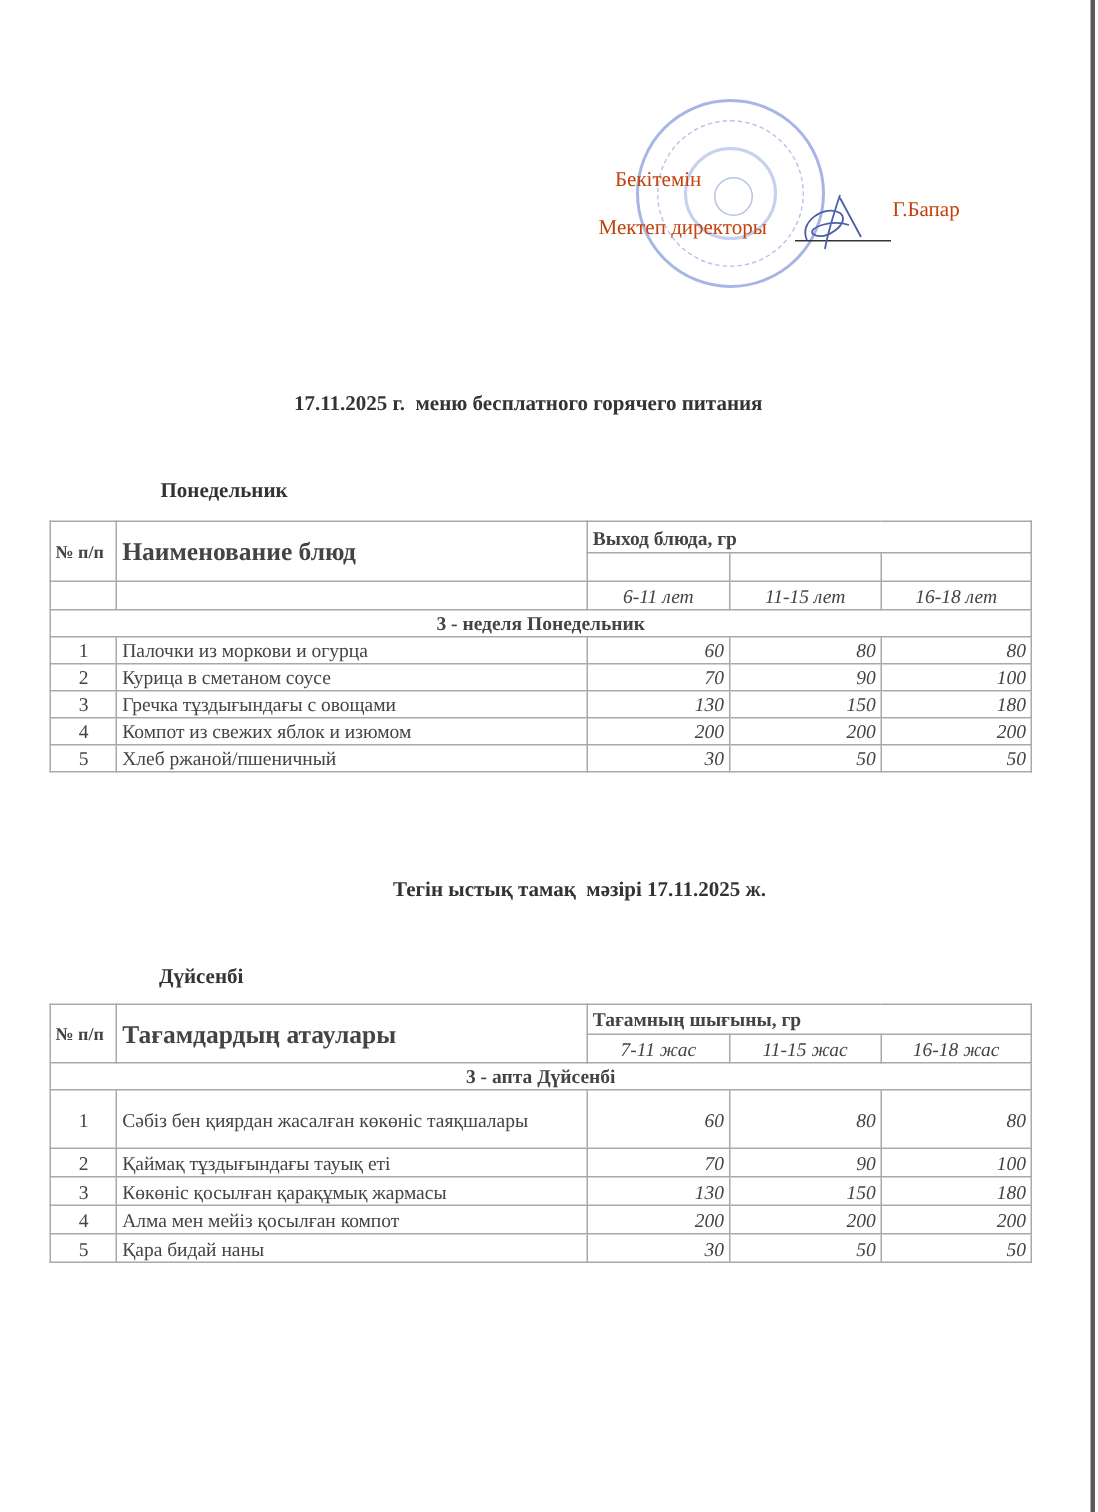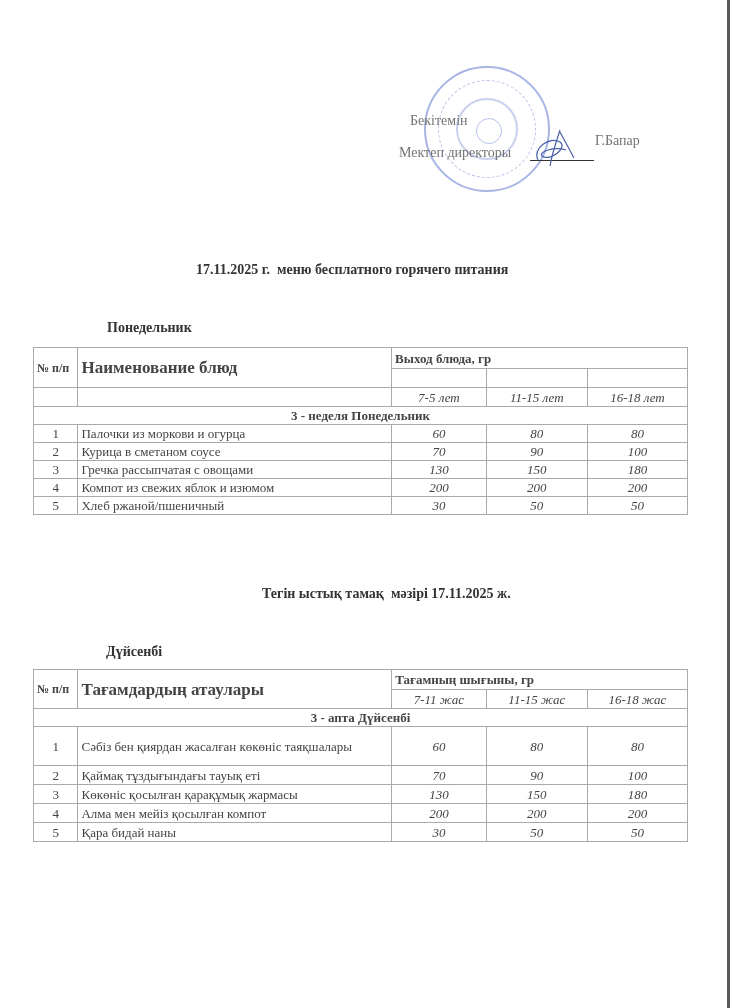--- a/index.html
+++ b/index.html
@@ -8,21 +8,21 @@
     font-family: "Liberation Serif", "DejaVu Serif", serif; color: #3a3a3a;
   }
   .right-edge { position: absolute; left: 727px; top: 0; width: 3px; height: 1008px; background: #5a5a5a; }
   .stamp {
     position: absolute; left: 424px; top: 66px; width: 126px; height: 126px; border-radius: 50%;
     border: 2px solid rgba(95,120,205,0.55); box-sizing: border-box;
   }
   .stamp .ring2 { position:absolute; left:12px; top:12px; right:12px; bottom:12px; border-radius:50%; border:1px dashed rgba(95,120,205,0.45); }
   .stamp .ring3 { position:absolute; left:30px; top:30px; right:30px; bottom:30px; border-radius:50%; border:2px solid rgba(95,120,205,0.35); }
   .stamp .core { position:absolute; left:50px; top:50px; width:24px; height:24px; border-radius:50%; border:1px solid rgba(95,120,205,0.45); }
-  .approve { position: absolute; font-size: 14px; color: #737373; }
+  .approve { position: absolute; font-size: 14px; color: #c2410c; }
   .approve.line1 { left: 410px; top: 113px; }
   .approve.line2 { left: 399px; top: 145px; }
   .sigline { position: absolute; left: 530px; top: 160px; width: 64px; height: 1px; background: #333; }
   .approve.name { left: 595px; top: 133px; }
   .signature { position: absolute; left: 530px; top: 128px; width: 50px; height: 40px; }
   .title { position: absolute; font-size: 14px; font-weight: bold; color: #333; white-space: pre; text-align: center; }
   .t1 { left: 196px; top: 262px; }
   .day1 { left: 107px; top: 320px; }
   .t2 { left: 235px; top: 586px; margin-left: 27px; }
   .day2 { left: 106px; top: 644px; }
@@ -31,21 +31,21 @@
   td { border: 1px solid #a9a9a9; padding: 0 3px; font-size: 13px; line-height: 15px; color: #444; vertical-align: middle; overflow: hidden; }
   .tbl1 { left: 33px; top: 347px; width: 655px; }
   .tbl2 { left: 33px; top: 669px; width: 655px; }
   .h-num { text-align: left; font-weight: bold; font-size: 12px; line-height: 14px; }
   .h-name { font-weight: bold; font-size: 17px; margin-left: 12px; }
   .h-yield { font-weight: bold; font-size: 13px; }
   .h-yield.center { }
   .h-age { font-style: italic; font-size: 13px; text-align: center; }
   .sect { font-weight: bold; text-align: center; font-size: 13px; }
   .c-num { text-align: center; }
-  .c-val { text-align: center; font-style: italic; margin-top: 40px; }
+  .c-val { text-align: right; font-style: italic; margin-top: 40px; }
   .tbl1 tr.r { height: 18px; }
   .tbl1 tr.h1 { height: 21px; }
   .tbl1 tr.h2 { height: 19px; }
   .tbl1 tr.h3 { height: 19px; }
   .tbl1 tr.s { height: 18px; }
   .tbl2 tr.h1 { height: 20px; }
   .tbl2 tr.h2 { height: 19px; }
   .tbl2 tr.s { height: 18px; }
   .tbl2 tr.r { height: 19px; }
   .tbl2 tr.tall { height: 39px; }
@@ -87,21 +87,21 @@
     <td colspan="3" class="h-yield">Выход блюда, гр</td>
   </tr>
   <tr class="h2">
     <td></td>
     <td></td>
     <td></td>
   </tr>
   <tr class="h3">
     <td></td>
     <td></td>
-    <td class="h-age">7-5 лет</td>
+    <td class="h-age">6-11 лет</td>
     <td class="h-age">11-15 лет</td>
     <td class="h-age">16-18 лет</td>
   </tr>
   <tr class="s">
     <td colspan="5" class="sect">3 - неделя Понедельник</td>
   </tr>
   <tr class="r">
     <td class="c-num">1</td>
     <td>Палочки из моркови и огурца</td>
     <td class="c-val">60</td>
@@ -110,21 +110,21 @@
   </tr>
   <tr class="r">
     <td class="c-num">2</td>
     <td>Курица в сметаном соусе</td>
     <td class="c-val">70</td>
     <td class="c-val">90</td>
     <td class="c-val">100</td>
   </tr>
   <tr class="r">
     <td class="c-num">3</td>
-    <td>Гречка рассыпчатая с овощами</td>
+    <td>Гречка тұздығындағы с овощами</td>
     <td class="c-val">130</td>
     <td class="c-val">150</td>
     <td class="c-val">180</td>
   </tr>
   <tr class="r">
     <td class="c-num">4</td>
     <td>Компот из свежих яблок и изюмом</td>
     <td class="c-val">200</td>
     <td class="c-val">200</td>
     <td class="c-val">200</td>

